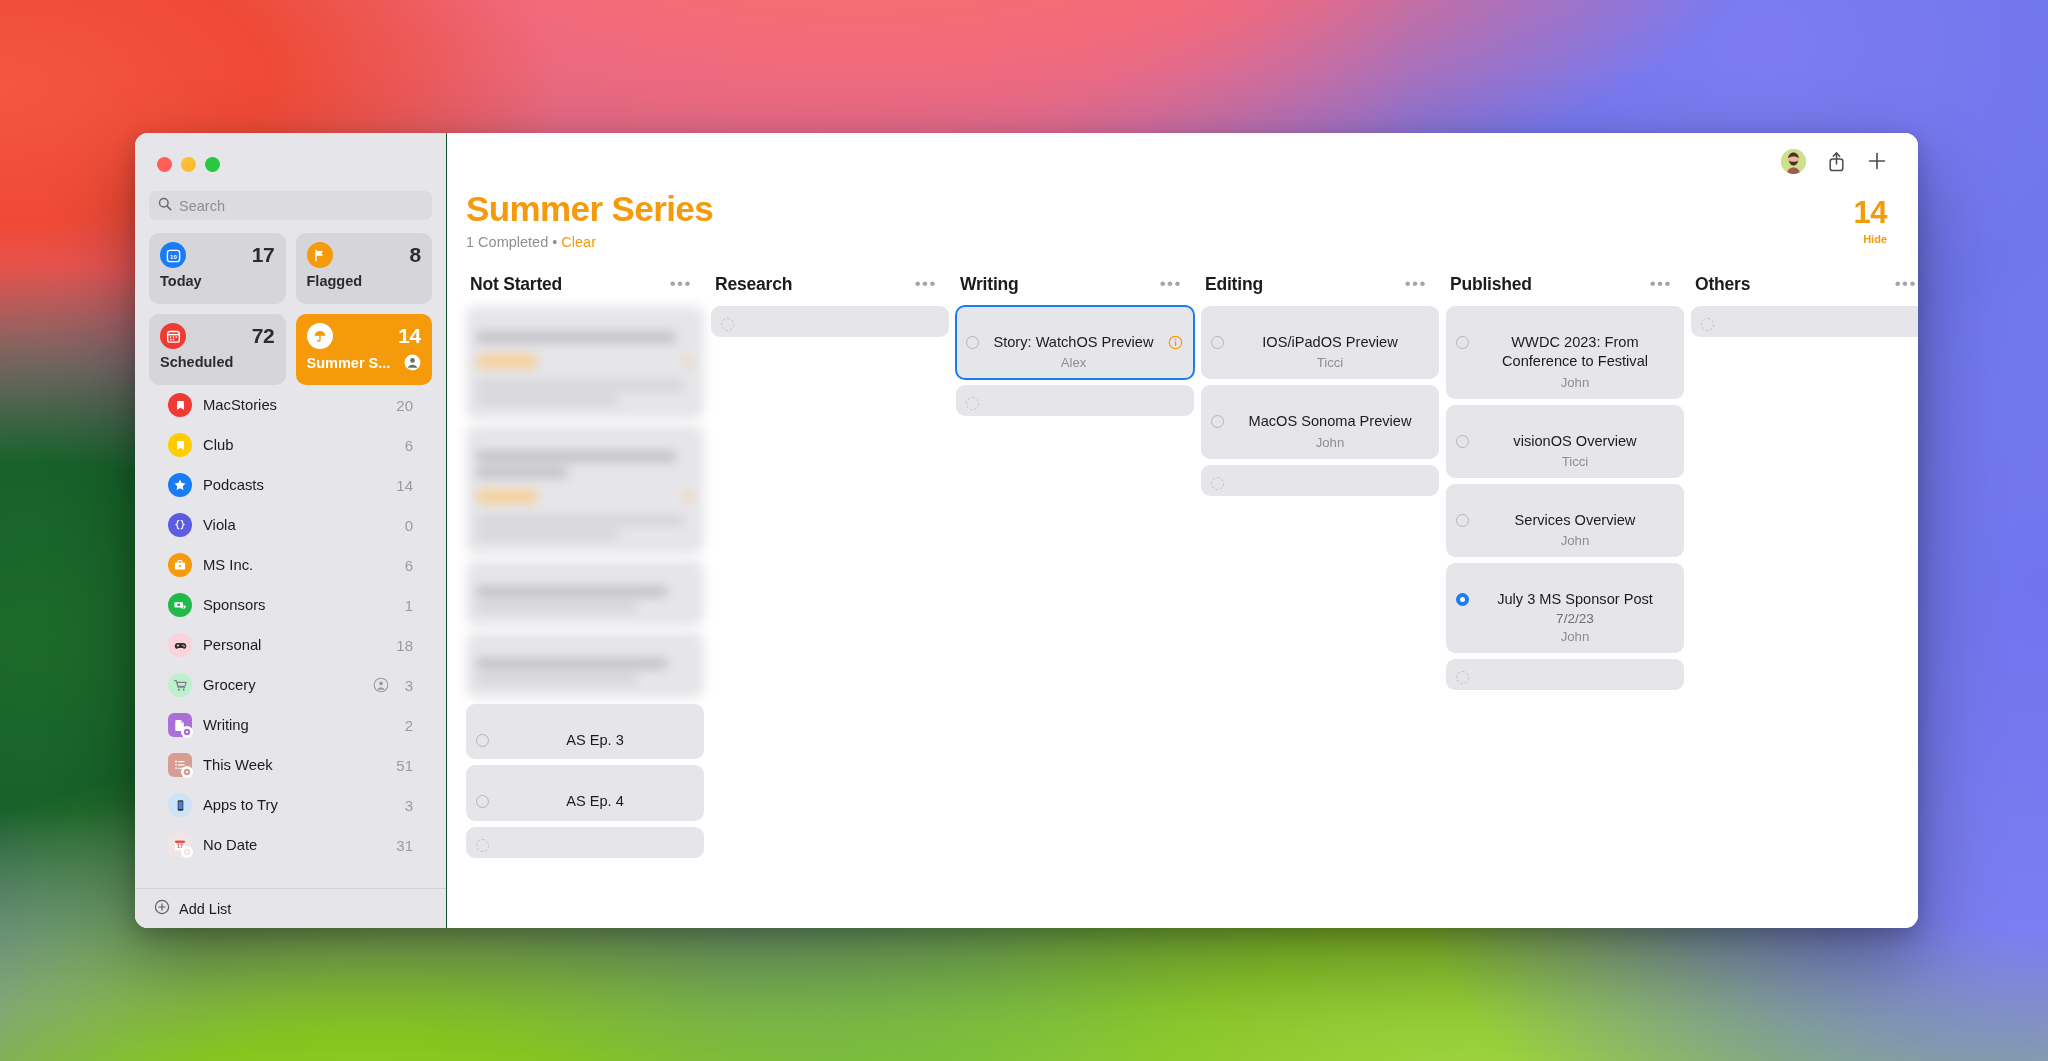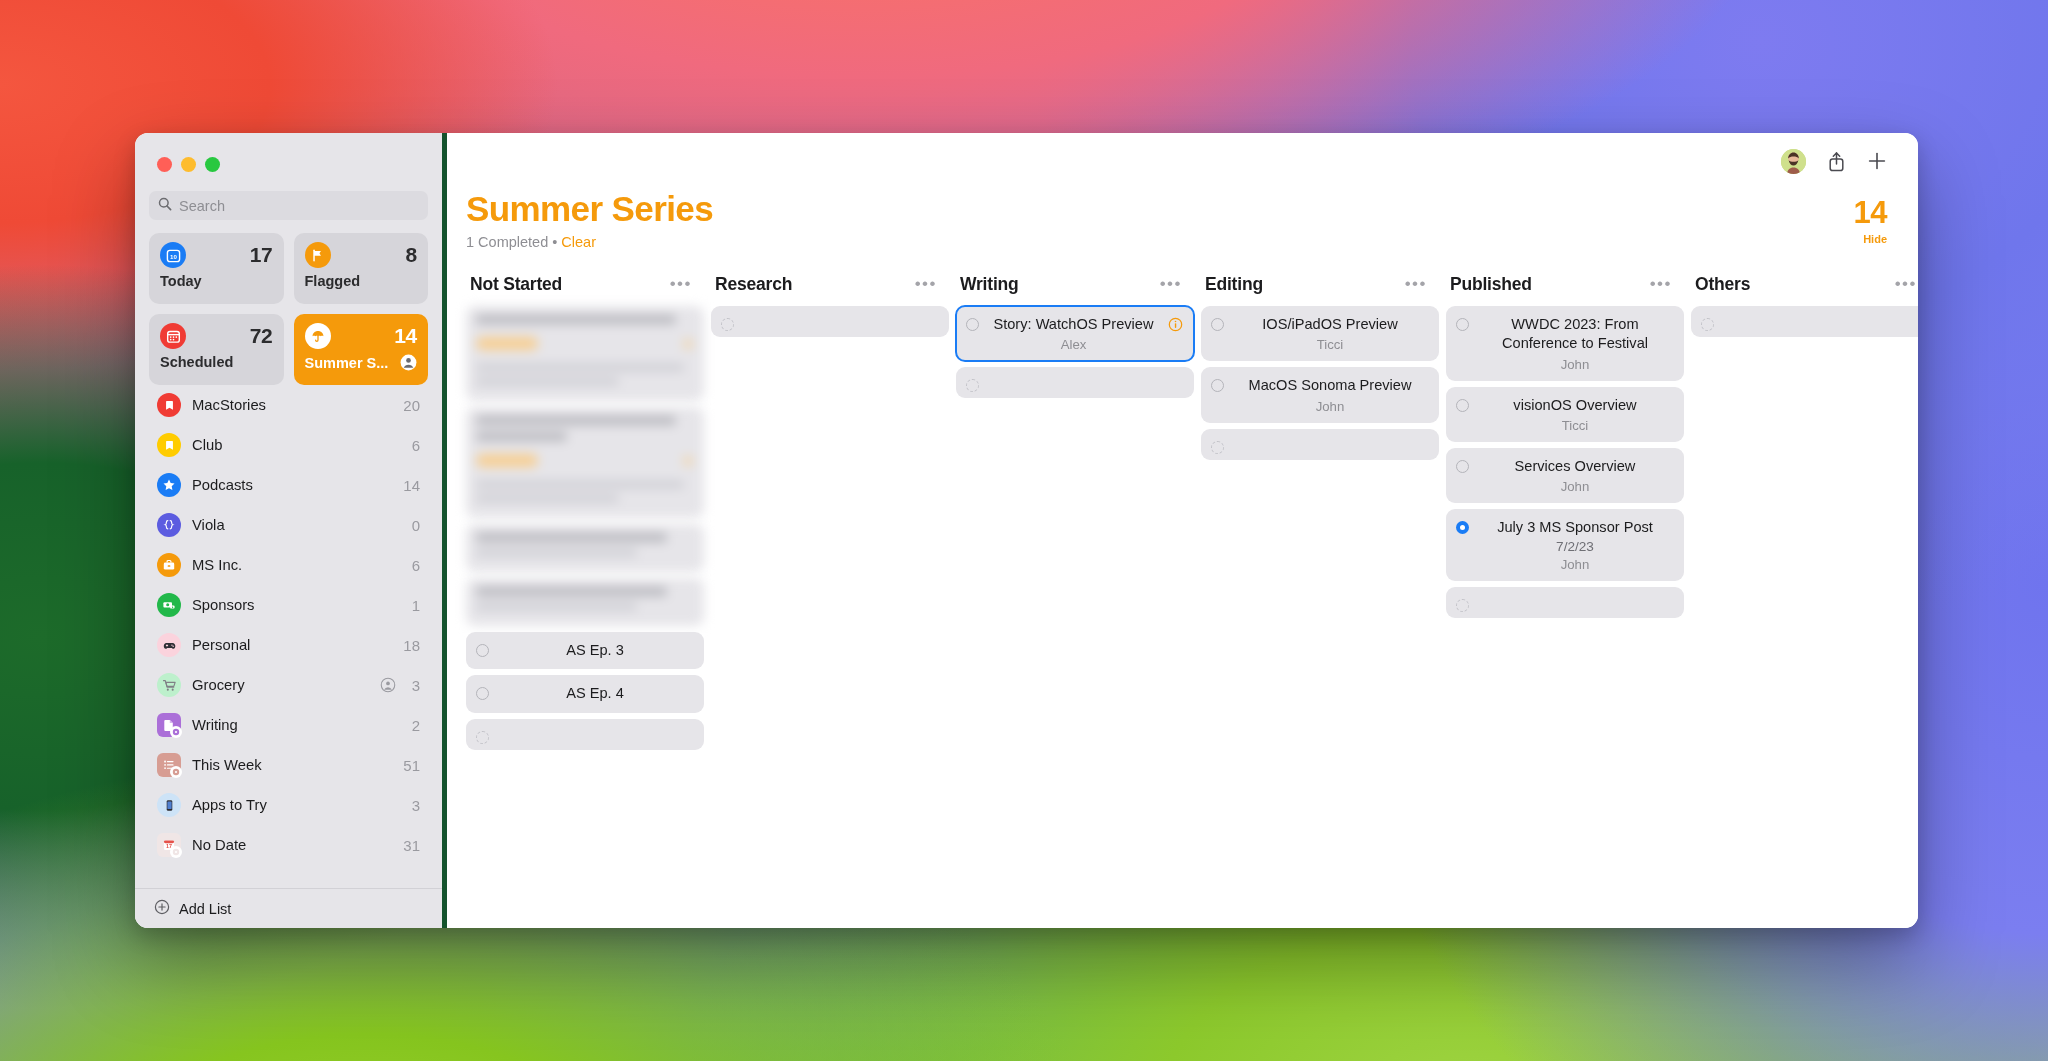--- a/index.html
+++ b/index.html
@@ -35,21 +35,21 @@
     background: #ffffff;
     box-shadow: 0 34px 80px rgba(0,0,0,0.34), 0 8px 22px rgba(0,0,0,0.2);
     display: flex;
     overflow: hidden;
   }
 
   
   #sidebar {
     width: 312px;
     background: #e6e5e9;
-    border-right: 5px solid #14532d;
+    border-right: 1px solid #14532d;
     display: flex; flex-direction: column;
     position: relative;
   }
   .traffic {
     display: flex; gap: 9px;
     padding: 24px 0 0 22px;
     height: 48px;
   }
   .light { width: 15px; height: 15px; border-radius: 50%; }
   .light.red    { background: #ff5f57; }
@@ -91,21 +91,21 @@
   .tile.active .tile-label { color: #fff; }
   .shared-dot { width: 17px; height: 17px; }
 
   .section-head {
     font-size: 13.5px; font-weight: 700; color: #8e8e93;
     padding: 16px 0 4px 25px;
   }
 
   #lists {
     flex: 1; overflow: hidden;
-    padding: 0 11px;
+    padding: 0 22px;
   }
   .list-row {
     display: flex; align-items: center; gap: 11px;
     height: 40px; padding: 0 11px;
     border-radius: 7px;
   }
   .list-ico {
     width: 24px; height: 24px; flex: 0 0 auto;
     display: flex; align-items: center; justify-content: center;
     color: #fff; position: relative;
@@ -176,21 +176,21 @@
     display: flex; align-items: center; justify-content: space-between;
     padding: 0 12px 0 4px; height: 28px;
   }
   .col-title { font-size: 17.5px; font-weight: 700; color: #1c1c1e; letter-spacing: -0.2px; }
   .col-more { color: #a4a4a9; font-size: 17px; letter-spacing: 1.5px; line-height: 10px; }
 
   .cards { margin-top: 8px; display: flex; flex-direction: column; gap: 6px; }
   .card {
     background: #e6e5e9;
     border-radius: 9px;
-    padding: 9px 11px 9px 10px;
+    padding: 27px 11px 9px 10px;
     display: flex; gap: 8px;
     position: relative;
   }
   .card.selected {
     outline: 2.5px solid #1a7cf5;
     outline-offset: -1px;
   }
   .card .radio {
     width: 13px; height: 13px; border-radius: 50%;
     border: 1.4px solid #b4b4ba; flex: 0 0 auto; margin-top: 3px;

